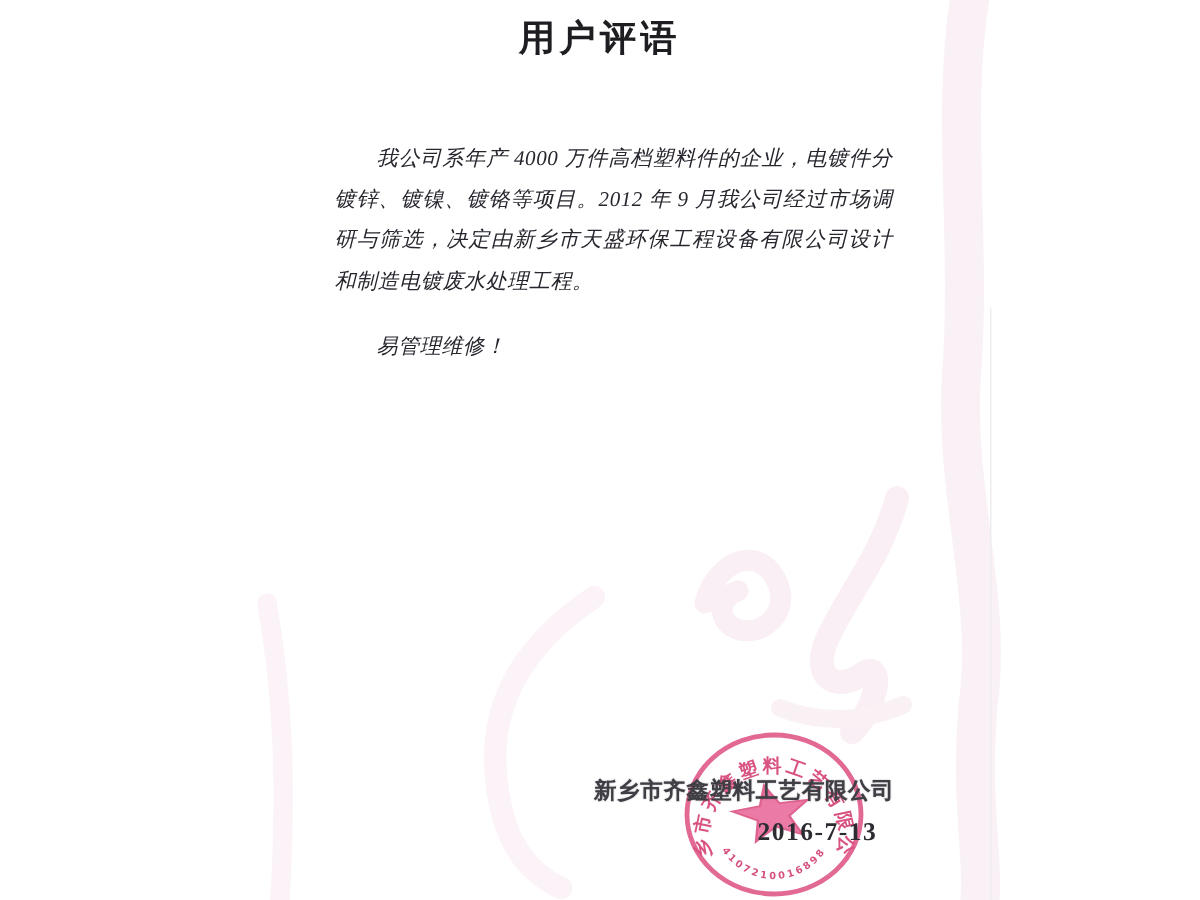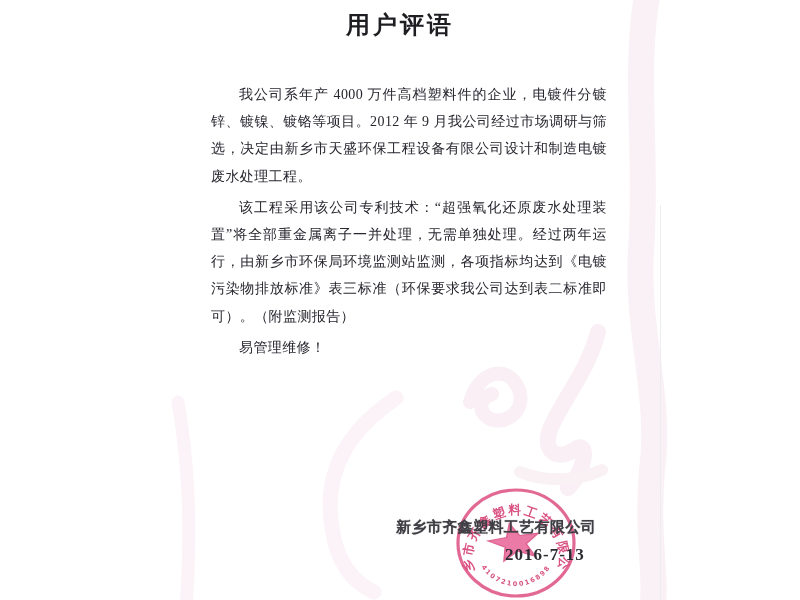--- a/index.html
+++ b/index.html
@@ -8,21 +8,21 @@
   .page{position:relative;width:800px;height:600px;background:#ffffff;overflow:hidden;padding-left:44px;}
 
   .artifacts{position:absolute;left:0;top:0;width:800px;height:600px;z-index:0;pointer-events:none;}
   .crease-line{position:absolute;left:660px;top:205px;width:1px;height:395px;background:#ededf0;z-index:0;}
 
   .doc-title{position:absolute;left:0;top:9px;width:800px;text-align:center;
              font-size:24px;font-weight:700;color:#1d1d22;letter-spacing:3px;z-index:2;}
 
   .body-text{position:absolute;left:207px;top:77px;width:404px;z-index:2;
              font-size:14px;line-height:27.2px;color:#26262e;text-align:justify;}
-  .body-text p{margin:4px;text-indent:2em;letter-spacing:0.4px;}
+  .body-text p{margin:16px;text-indent:2em;letter-spacing:0.4px;font-style:italic;}
 
   .signature-company{position:absolute;left:396px;top:518px;z-index:3;
              font-size:15px;font-weight:700;color:#3f3e44;letter-spacing:0.4px;
              text-shadow:0 0 1px rgba(70,66,70,0.55);}
   .signature-date{position:absolute;left:505px;top:545px;z-index:3;
              font-size:17px;font-weight:600;color:#2c2c32;letter-spacing:1px;}
 
   .seal{position:absolute;left:450px;top:486px;width:136px;height:114px;z-index:1;
         filter:blur(0.3px);opacity:0.95;}
 </style>
@@ -40,21 +40,20 @@
       <path d="M 178,402 C 188,460 192,520 186,610" stroke="#fbf3f7" stroke-width="13"></path>
       <path d="M 396,398 C 352,428 322,468 332,528 C 337,562 352,582 374,592" stroke="#fbf3f7" stroke-width="15"></path>
     </g>
   </svg>
   <div class="crease-line"></div>
 
   <div class="doc-title">用户评语</div>
 
   <div class="body-text">
     <p>我公司系年产 4000 万件高档塑料件的企业，电镀件分镀锌、镀镍、镀铬等项目。2012 年 9 月我公司经过市场调研与筛选，决定由新乡市天盛环保工程设备有限公司设计和制造电镀废水处理工程。</p>
-    <p>该工程采用该公司专利技术：“超强氧化还原废水处理装置”将全部重金属离子一并处理，无需单独处理。经过两年运行，由新乡市环保局环境监测站监测，各项指标均达到《电镀污染物排放标准》表三标准（环保要求我公司达到表二标准即可）。（附监测报告）</p>
     <p>易管理维修！</p>
   </div>
 
   <svg class="seal" viewBox="0 0 136 114" aria-hidden="true">
     <defs>
       <path id="sealTopArc" d="M 24.9,88.1 A 44,44 0 1 1 107.1,88.1" fill="none"></path>
       <path id="sealBottomArc" d="M 30.5,79.5 A 41,41 0 0 0 101.5,79.5" fill="none"></path>
     </defs>
     <ellipse cx="66" cy="57" rx="58" ry="53" fill="none" stroke="#dd4b7e" stroke-width="3.2" opacity="0.88"></ellipse>
     <polygon points="0,-24 5.9,-8.1 22.8,-7.4 9.5,3.1 14.1,19.4 0,10 -14.1,19.4 -9.5,3.1 -22.8,-7.4 -5.9,-8.1" transform="translate(65,57) scale(1.12,0.82) rotate(-12)" fill="#e9679a" stroke="#db4f80" stroke-width="1.5" opacity="0.92"></polygon>

